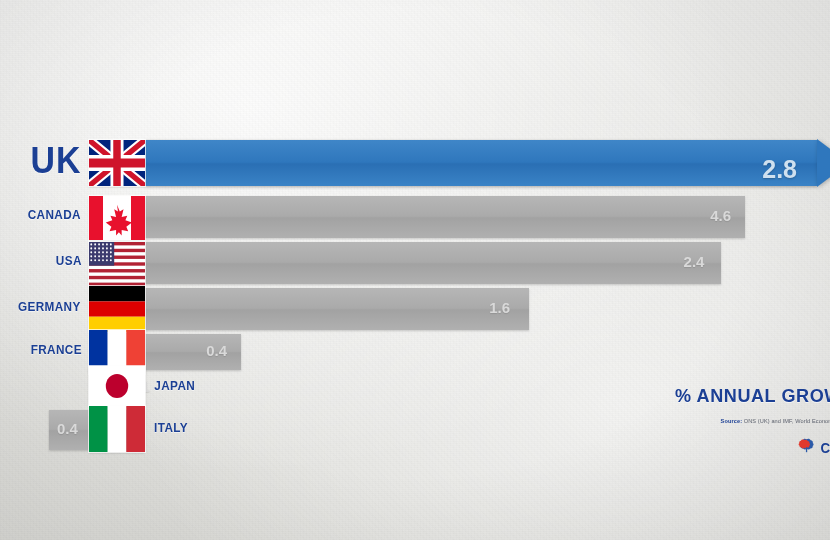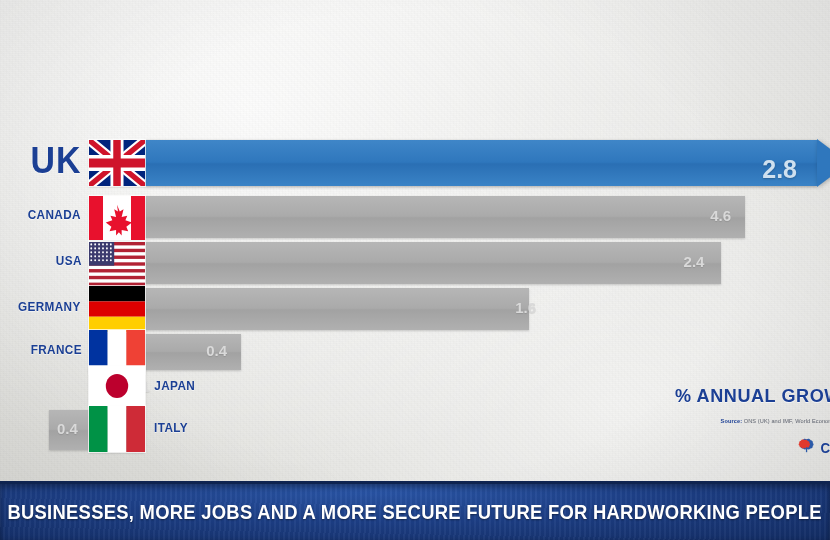--- a/index.html
+++ b/index.html
@@ -194,21 +194,21 @@
             <circle cx="6.6" cy="16.6" r="1" fill="#fff"></circle>
             <circle cx="10.8" cy="16.6" r="1" fill="#fff"></circle>
             <circle cx="15.000000000000002" cy="16.6" r="1" fill="#fff"></circle>
             <circle cx="19.2" cy="16.6" r="1" fill="#fff"></circle>
             <circle cx="23.4" cy="16.6" r="1" fill="#fff"></circle>
           </svg></div>
         <div class="ctry-label sm" style="right: 747px; top: 12px; text-align: right;">USA</div>
       </div>
       <div class="row" style="top: 150px; height: 42px;">
         <div class="bar" style="top: 0px; height: 42px; width: 384px; left: 145px;"></div>
-        <div class="barval" style="top: 11px; left: 510px; width: 26px; text-align: right;">1.6</div>
+        <div class="barval" style="top: 11px; left: 484px; width: 26px; text-align: right;">1.6</div>
         <div class="flag" style="width: 56px; height: 46px; left: 89px; top: -2px;"><svg width="56" height="46" viewBox="0 0 60 40" preserveAspectRatio="none">
             <rect width="60" height="13.4" fill="#000"></rect>
             <rect y="13.4" width="60" height="13.3" fill="#dd0000"></rect>
             <rect y="26.7" width="60" height="13.3" fill="#ffce00"></rect>
           </svg></div>
         <div class="ctry-label sm" style="right: 747px; top: 12px; text-align: right;">GERMANY</div>
       </div>
       <div class="row" style="top: 196px; height: 36px;">
         <div class="bar" style="top: 0px; height: 36px; width: 96px; left: 145px;"></div>
         <div class="barval" style="top: 8px; left: 201px; width: 26px; text-align: right;">0.4</div>
@@ -253,17 +253,14 @@
           <path d="M6.2 3.1c1.3-.9 3-.4 3.5.8 1.3.1 2.1 1.2 1.7 2.4.9.6.9 1.9-.1 2.4.2 1.2-.7 2.1-2 1.9-.6 1.1-2.1 1.2-3 .2-.8.9-2.3.8-2.9-.3-1.2.2-2.2-.7-2-1.9-1-.6-1-1.9-.1-2.4-.4-1.2.4-2.3 1.7-2.4.5-1.2 2-1.6 3.2-.7z" fill="#e1392d"></path>
           <rect x="7.9" y="10.2" width="1.3" height="5" fill="#2c5aa8"></rect>
         </svg>
       </span>
       <span class="logo-text">Conservatives</span>
     </div>
   </div>
 
   <div id="vig"></div>
 
-  <div id="banner">
-    <div class="banner-text">BUSINESSES, MORE JOBS AND A MORE SECURE FUTURE FOR HARDWORKING PEOPLE</div>
-  </div>
 
 </div>
 
 </body></html>

